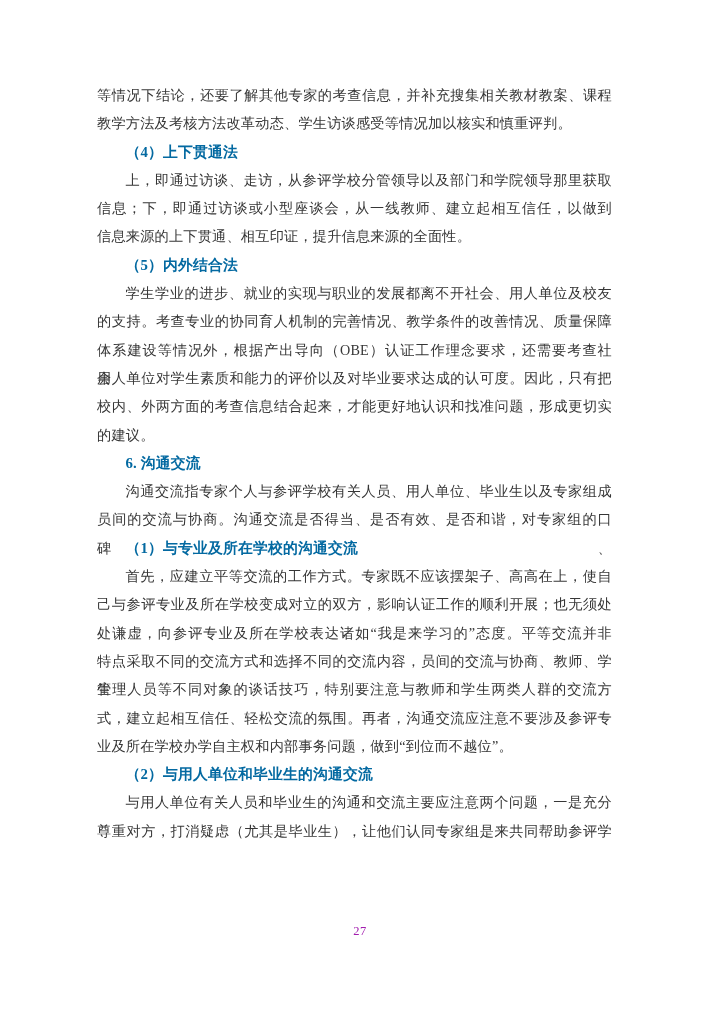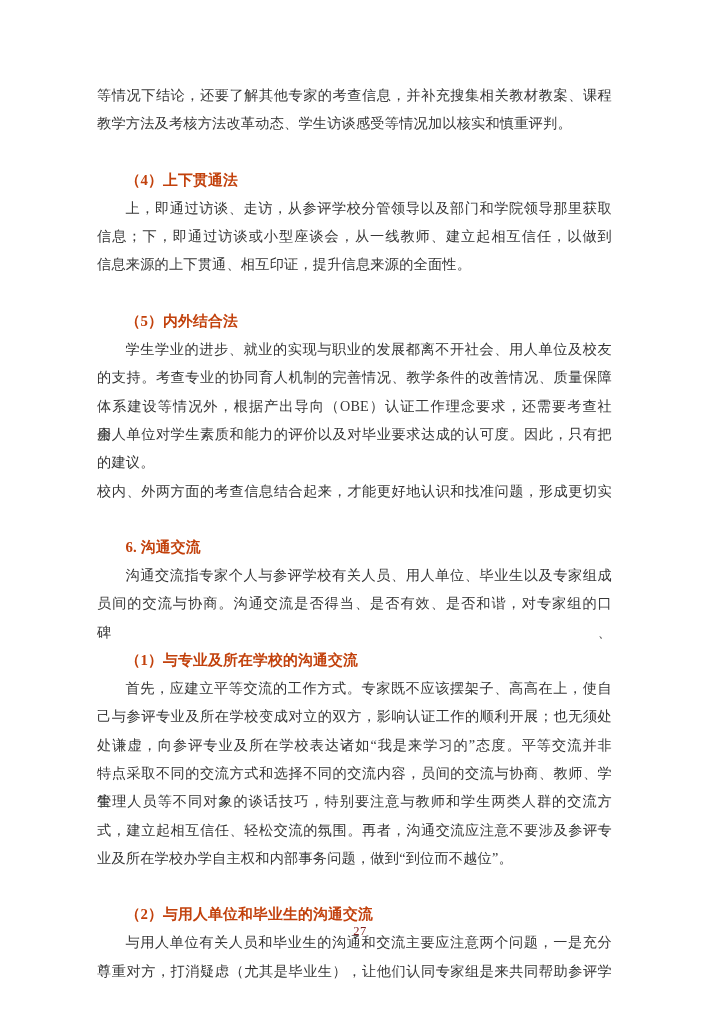--- a/index.html
+++ b/index.html
@@ -39,34 +39,33 @@
     text-align-last: justify;
     text-justify: inter-character;
   }
   .line.i {
     text-indent: 2em;
   }
   .heading {
     height: 28.3px;
     line-height: 28.3px;
     font-weight: 700;
-    color: #c2410c;
+    color: #0369a1;
     font-size: 14.8px;
     text-indent: 1.92em;
     white-space: nowrap;
-    margin-top: 28px;
   }
   .pagenum {
     position: absolute;
     top: 924px;
     left: 0;
     width: 720px;
     text-align: center;
     font-size: 12.5px;
-    color: #7f1d1d;
+    color: #a21caf;
     letter-spacing: 0.5px;
   }
 </style>
 </head>
 <body>
 
 <div class="page">
   <main class="doc" id="doc-body">
       <div class="para">
         <div class="line j">等情况下结论，还要了解其他专家的考查信息，并补充搜集相关教材教案、课程</div>
@@ -77,22 +76,22 @@
         <div class="line j i">上，即通过访谈、走访，从参评学校分管领导以及部门和学院领导那里获取</div>
         <div class="line j">信息；下，即通过访谈或小型座谈会，从一线教师、建立起相互信任，以做到</div>
         <div class="line">信息来源的上下贯通、相互印证，提升信息来源的全面性。</div>
       </div>
       <div class="heading">（5）内外结合法</div>
       <div class="para">
         <div class="line j i">学生学业的进步、就业的实现与职业的发展都离不开社会、用人单位及校友</div>
         <div class="line j">的支持。考查专业的协同育人机制的完善情况、教学条件的改善情况、质量保障</div>
         <div class="line j">体系建设等情况外，根据产出导向（OBE）认证工作理念要求，还需要考查社会、</div>
         <div class="line j">用人单位对学生素质和能力的评价以及对毕业要求达成的认可度。因此，只有把</div>
+        <div class="line j">校内、外两方面的考查信息结合起来，才能更好地认识和找准问题，形成更切实</div>
         <div class="line">的建议。</div>
-        <div class="line j">校内、外两方面的考查信息结合起来，才能更好地认识和找准问题，形成更切实</div>
       </div>
       <div class="heading">6. 沟通交流</div>
       <div class="para">
         <div class="line j i">沟通交流指专家个人与参评学校有关人员、用人单位、毕业生以及专家组成</div>
         <div class="line j">员间的交流与协商。沟通交流是否得当、是否有效、是否和谐，对专家组的口碑、</div>
       </div>
       <div class="heading">（1）与专业及所在学校的沟通交流</div>
       <div class="para">
         <div class="line j i">首先，应建立平等交流的工作方式。专家既不应该摆架子、高高在上，使自</div>
         <div class="line j">己与参评专业及所在学校变成对立的双方，影响认证工作的顺利开展；也无须处</div>

